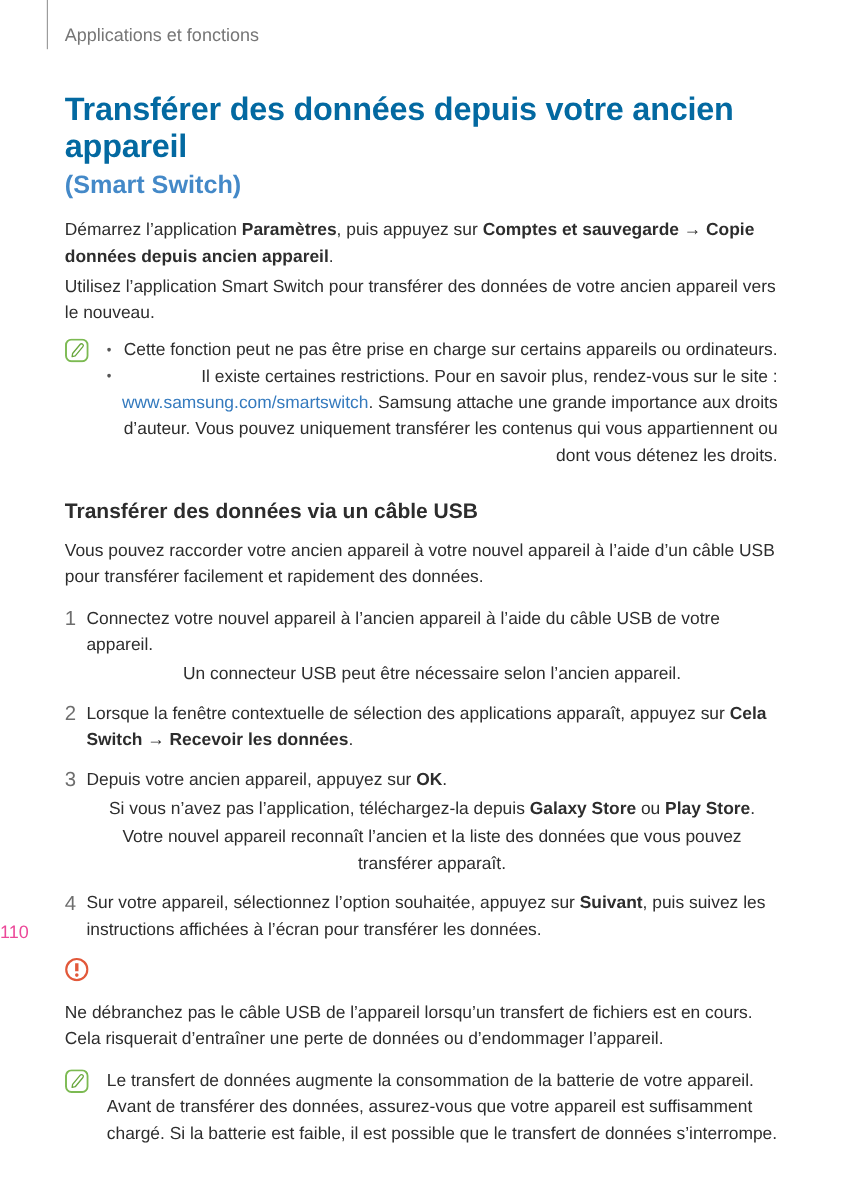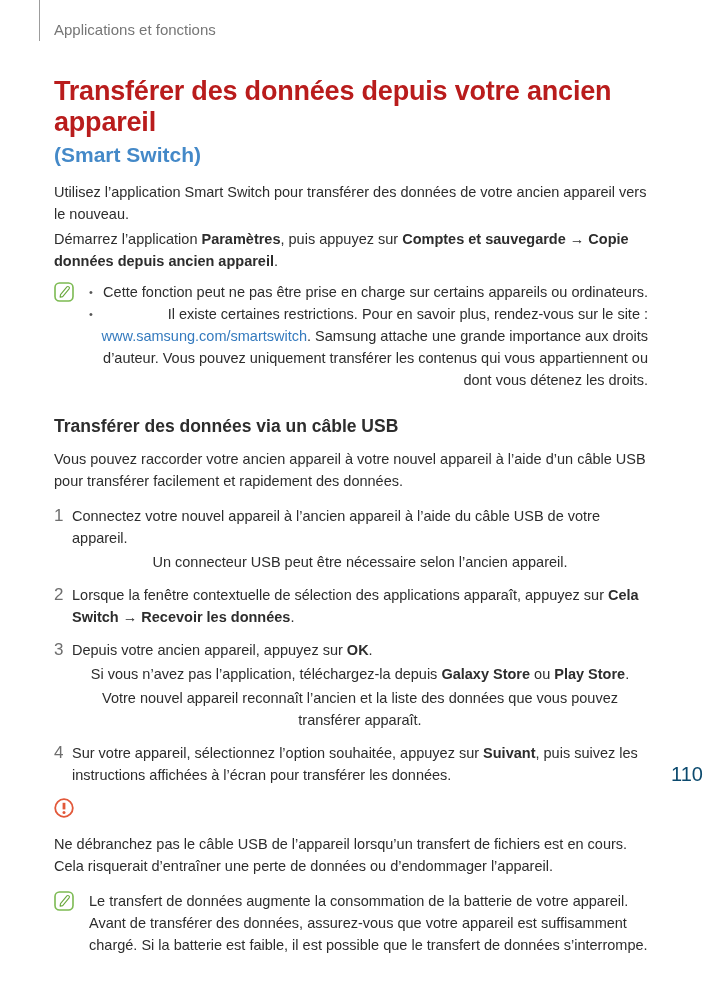--- a/index.html
+++ b/index.html
@@ -27,21 +27,21 @@
   .breadcrumb{
     font-size:15px;
     color:#767676;
     line-height:19px;
   }
   h1.title{
     margin:37px 0 0 0;
     font-size:27px;
     line-height:31px;
     font-weight:bold;
-    color:#b91c1c;
+    color:#0369a1;
     letter-spacing:-0.2px;
   }
   h2.subtitle{
     margin:4px 0 0 0;
     font-size:21px;
     line-height:26px;
     font-weight:bold;
     color:#4489c8;
   }
   p{
@@ -104,40 +104,40 @@
     color:#6e6e6e;
   }
   .step-body{flex:1;min-width:0;}
   .step-body p + p{margin-top:2px;text-align:center;}
   .warning-callout{margin-top:4px;flex-direction:column;}
   .note2-callout{margin-top:13px;}
   .page-number{
     position:absolute;
     left:0;right:0;
     bottom:24px;
-    text-align:right;
-    font-size:20px;
-    color:#0c4a6e;
+    text-align:left;
+    font-size:15px;
+    color:#ec4899;
   }
 </style>
 </head>
 <body>
 
 <div class="page">
   <div class="chapter-rule"></div>
 
   <div class="content">
 
     <div class="breadcrumb">Applications et fonctions</div>
 
     <h1 class="title">Transférer des données depuis votre ancien appareil</h1>
     <h2 class="subtitle">(Smart Switch)</h2>
 
+    <p class="para"><span>Démarrez l’application </span><span class="b">Paramètres</span><span>, puis appuyez sur </span><span class="b">Comptes et sauvegarde</span><span> → </span><span class="b">Copie données depuis ancien appareil</span><span>.</span></p>
     <p class="para"><span>Utilisez l’application Smart Switch pour transférer des données de votre ancien appareil vers le nouveau.</span></p>
-    <p class="para"><span>Démarrez l’application </span><span class="b">Paramètres</span><span>, puis appuyez sur </span><span class="b">Comptes et sauvegarde</span><span> → </span><span class="b">Copie données depuis ancien appareil</span><span>.</span></p>
 
     <div class="callout">
       <span class="icon">
         <svg width="20" height="20" viewBox="0 0 20 20">
           <rect x="1" y="1" width="18" height="18" rx="4.5" fill="none" stroke="#7cba52" stroke-width="1.6"></rect>
           <path d="M6.1 15.2 L6.5 12.6 L12.9 4.9 C13.4 4.3 14.3 4.3 14.9 4.9 C15.5 5.4 15.6 6.3 15.1 6.9 L8.7 14.6 Z" fill="none" stroke="#6aa83e" stroke-width="1.1" stroke-linejoin="round"></path>
         </svg>
       </span>
       <div class="content-col">
         <ul class="note-list">

